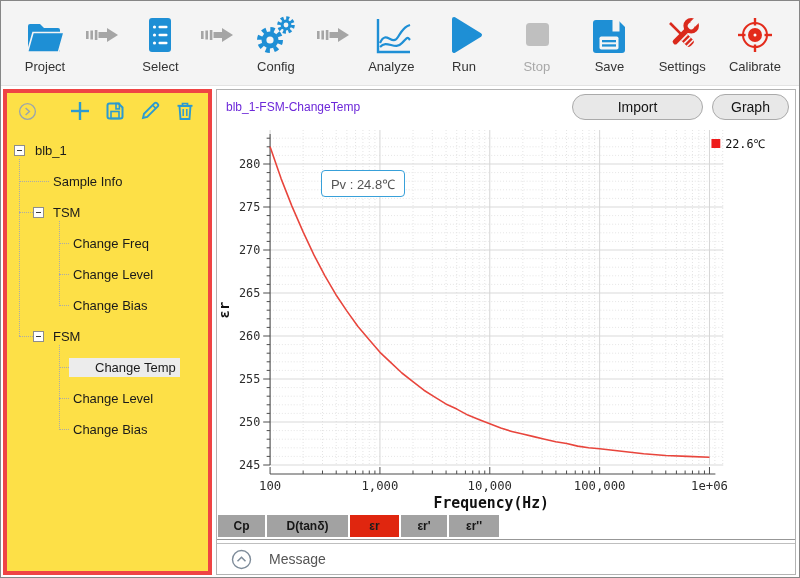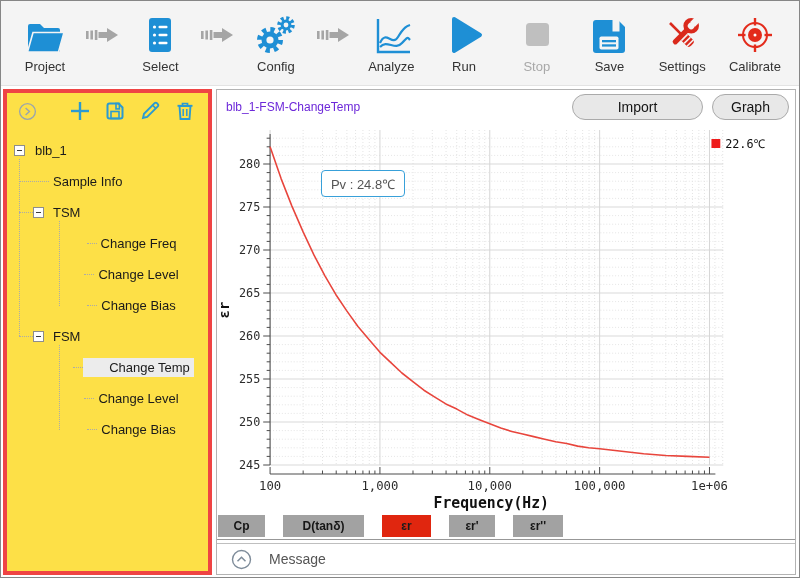--- a/index.html
+++ b/index.html
@@ -27,40 +27,40 @@
   .side-icon{width:24px;height:24px;margin-left:11px;cursor:pointer;flex:none;}
   .collapse-btn{width:19px;height:19px;cursor:pointer;flex:none;}
   .tree{position:relative;flex:1;padding-top:6px;font-size:13px;color:#1a1a1a;overflow:hidden;}
   .trow{height:31px;display:flex;align-items:center;cursor:pointer;white-space:nowrap;}
   .expander{width:11px;height:11px;box-sizing:border-box;border:1px solid #8d8d8d;background:#fff;position:relative;flex:none;cursor:pointer;}
   .expander::after{content:"";position:absolute;left:2px;right:2px;top:4px;height:1px;background:#3c3c3c;}
   .stub{height:0;border-top:1px dotted #aaa;flex:none;}
   .vline{position:absolute;width:0;border-left:1px dotted #aaa;}
   .tlabel{padding:2px 4px;}
   .trow.selected .tlabel{background:#ececec;padding-left:26px;}
-  .pl0{padding-left:7px;} .pl1{padding-left:12px;} .pl2{padding-left:52px;justify-content:center;}
+  .pl0{padding-left:7px;} .pl1{padding-left:12px;} .pl2{padding-left:52px;}
   .gap6{width:6px;flex:none;} .gap5{width:5px;flex:none;}
 
   
   .main-header{height:34px;flex:none;display:flex;align-items:center;padding:0 6px 0 9px;}
   .page-title{font-size:12px;color:#6d28d9;margin-right:auto;}
   .btn{height:26px;box-sizing:border-box;background:#e8e8e8;border:1px solid #aaa;border-radius:13px;
     font-size:14px;color:#141414;display:flex;align-items:center;justify-content:center;cursor:pointer;}
   .btn-import{width:131px;margin-right:9px;}
   .btn-graph{width:77px;}
 
   
   .chart-wrap{position:relative;height:391px;flex:none;}
   .chart-wrap svg{position:absolute;inset:0;width:100%;height:100%;}
   .tooltip{position:absolute;left:104px;top:18px;width:84px;height:27px;box-sizing:border-box;
     background:#fff;border:1px solid #38a0d9;border-radius:4px;display:flex;align-items:center;
     justify-content:center;font-size:13px;color:#555;margin-top:28px;}
 
   
-  .tab-row{height:24px;flex:none;display:flex;gap:18px;padding-left:1px;border-bottom:1px solid #979797;background:#fff;}
+  .tab-row{height:24px;flex:none;display:flex;gap:2px;padding-left:1px;border-bottom:1px solid #979797;background:#fff;}
   .tab{height:22px;display:flex;align-items:center;justify-content:center;background:#a2a2a2;
     color:#161616;font-weight:bold;font-size:12px;cursor:pointer;}
   .tab.selected{background:#e0260f;color:#1c1c1c;}
   .tw0{width:47px;} .tw1{width:81px;} .tw2{width:49px;} .tw3{width:46px;} .tw4{width:50px;}
 
   
   .msg-bar{flex:1;margin-top:3px;border-top:1px solid #bfbfbf;display:flex;align-items:center;padding-left:14px;}
   .msg-icon{width:21px;height:21px;flex:none;cursor:pointer;}
   .msg-text{font-size:14px;color:#555;margin-left:17px;}
 

